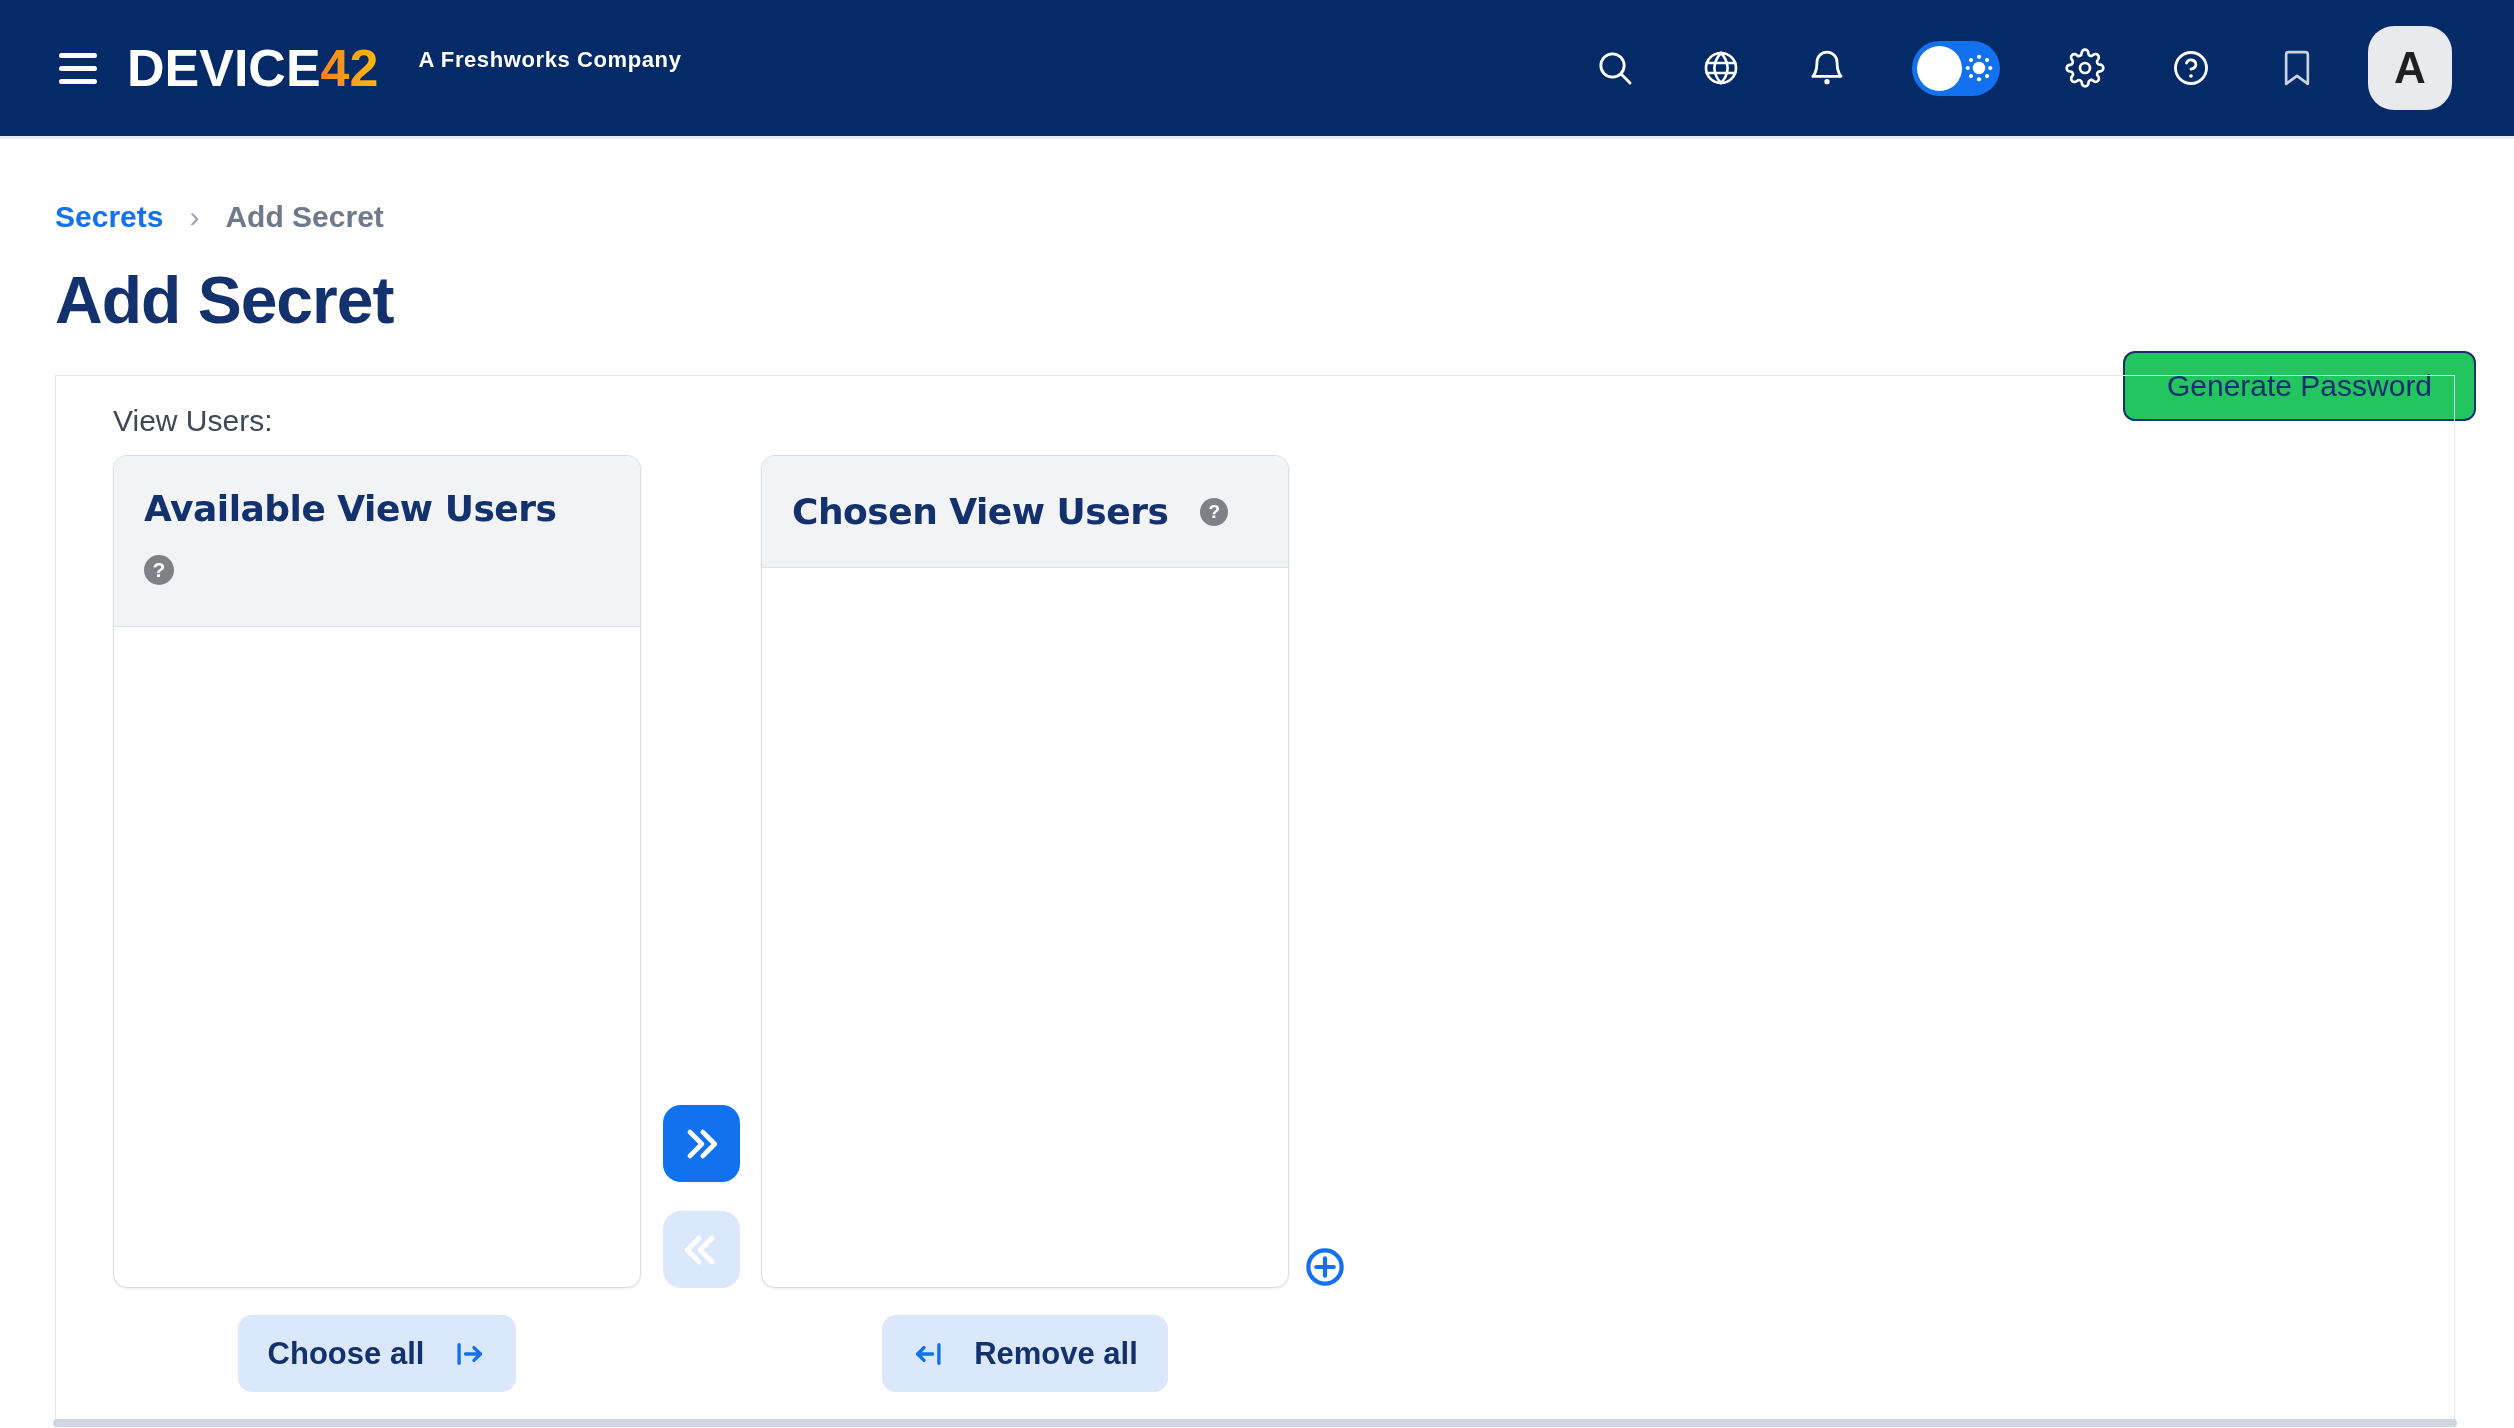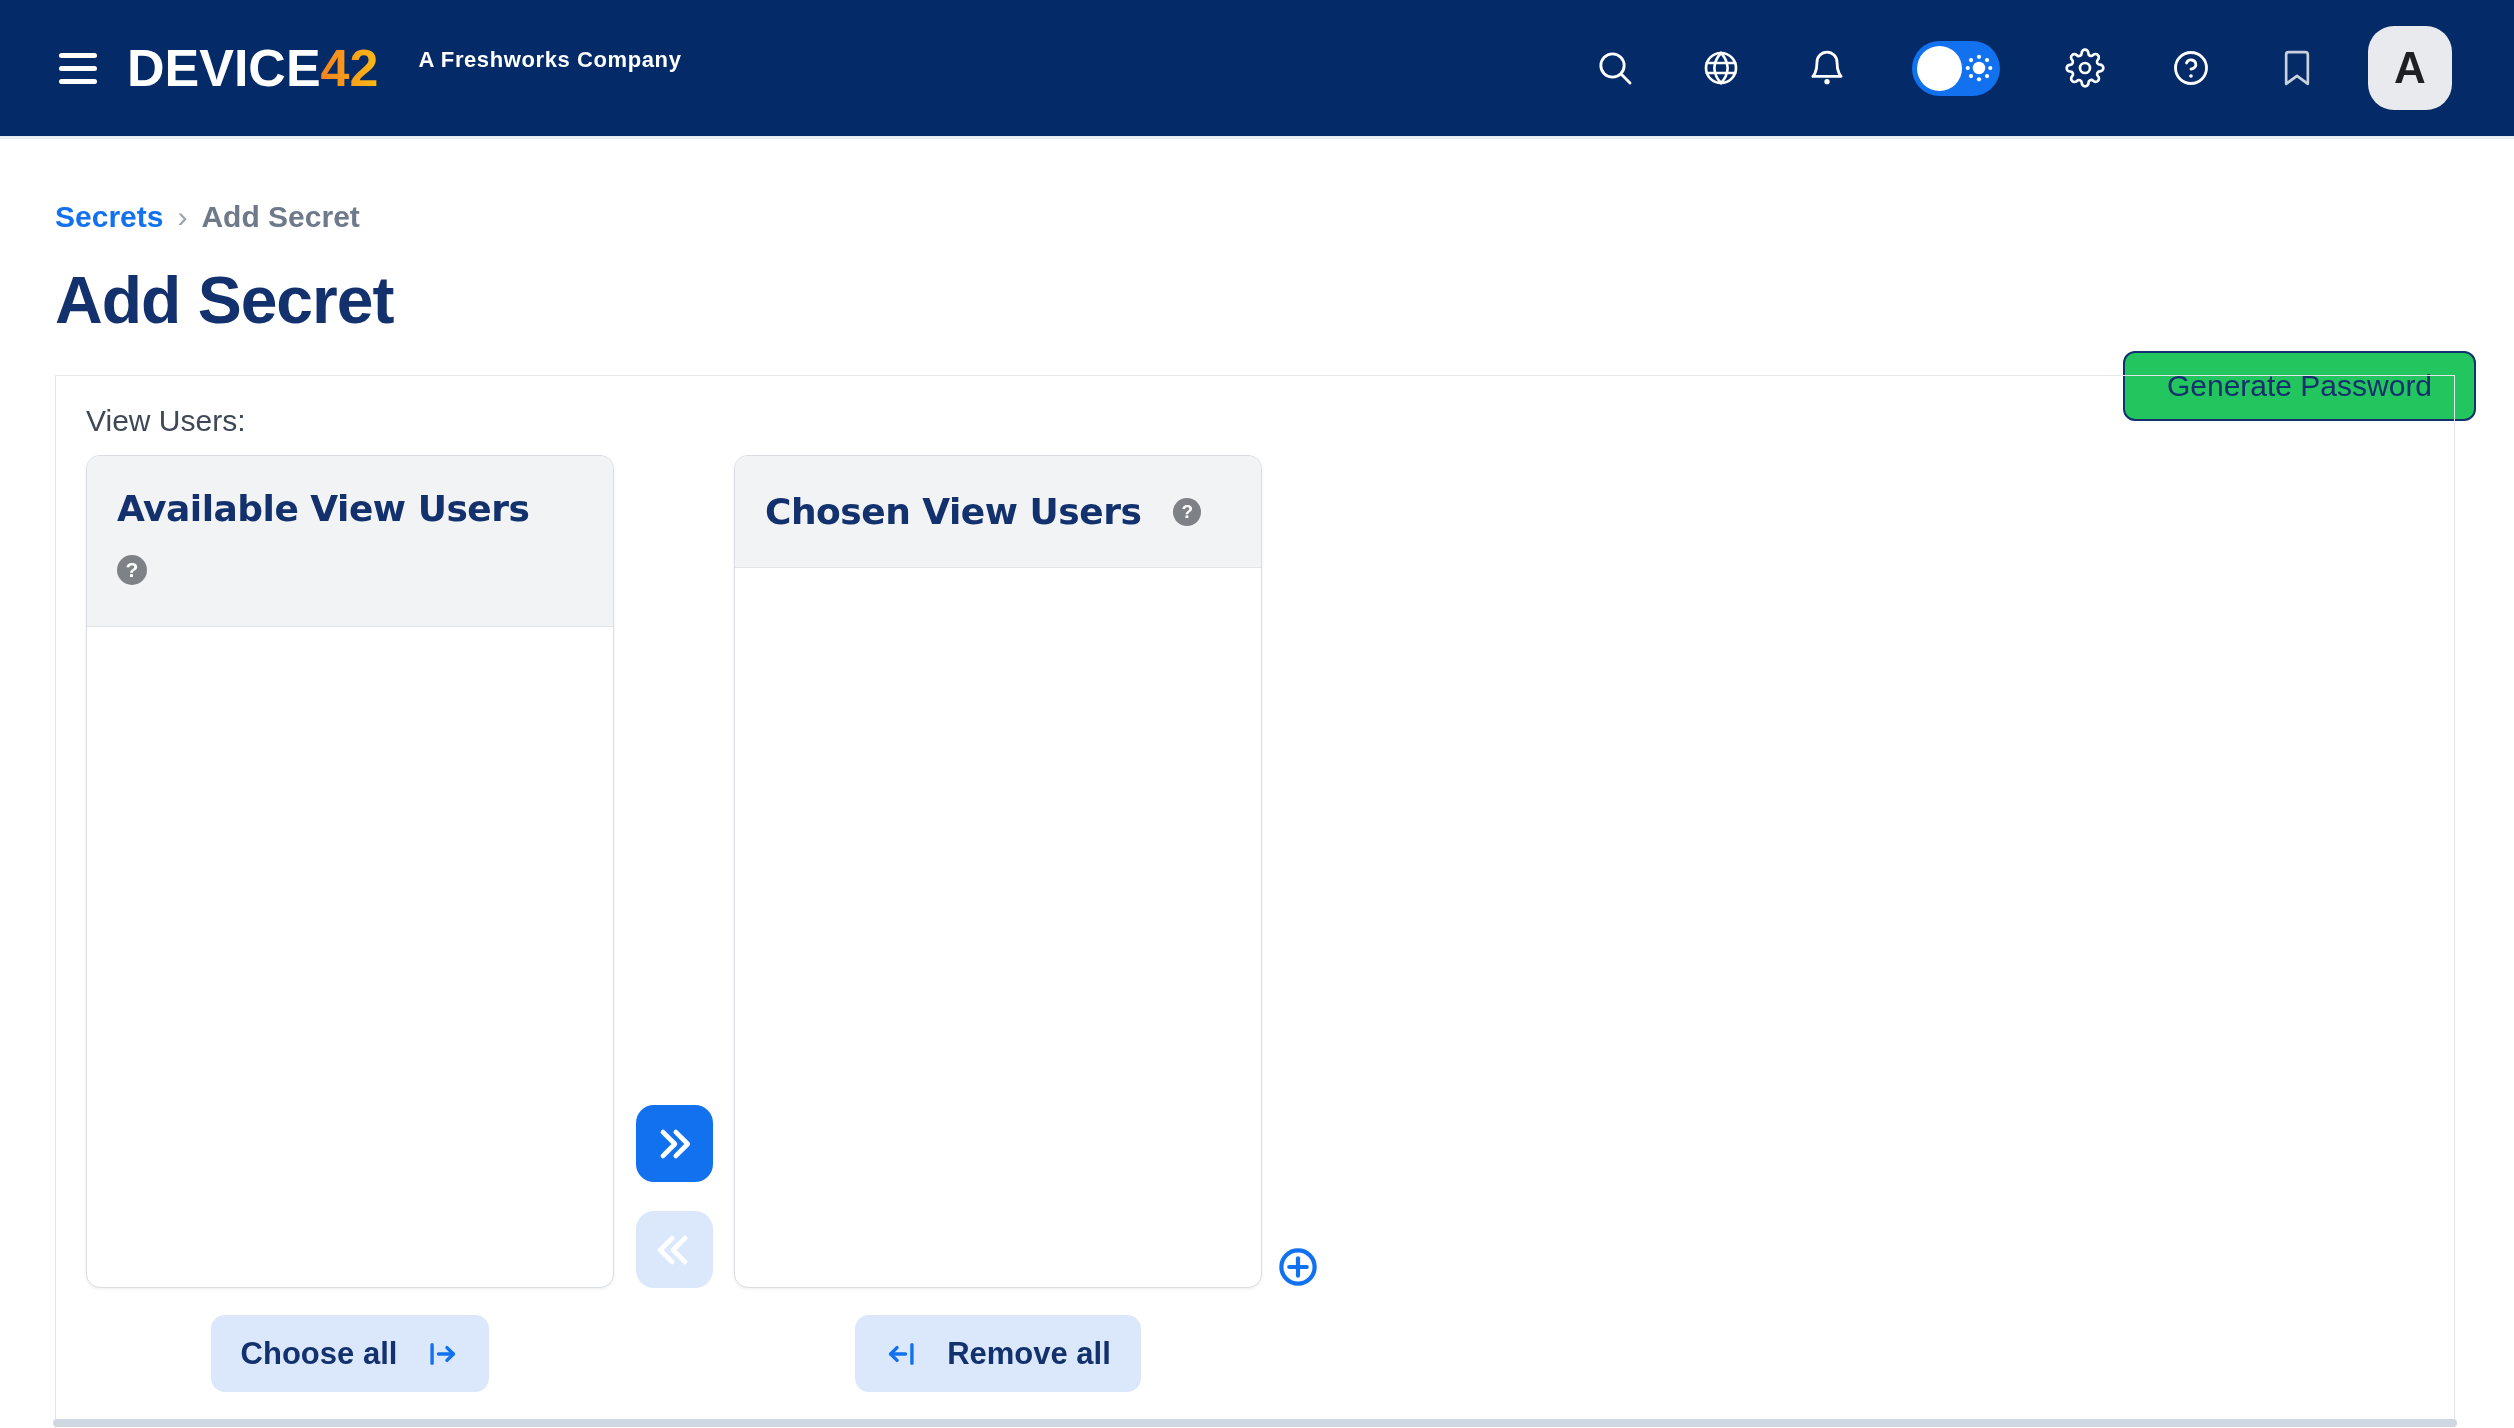--- a/index.html
+++ b/index.html
@@ -47,21 +47,21 @@
     background: #ffffff; border-radius: 50%;
   }
   .toggle .sun { position: absolute; right: 6px; top: 12px; width: 30px; height: 30px; }
   .avatar {
     width: 84px; height: 84px; border-radius: 26px; background: #E8EAED;
     display: flex; align-items: center; justify-content: center;
     font-size: 44px; font-weight: 700; color: #1F2023; cursor: pointer; margin-left: -14px;
   }
   
   .page-header { padding: 61px 38px 0 55px; position: relative; }
-  .breadcrumb { font-size: 30px; line-height: 34px; display: flex; gap: 14px; align-items: baseline; }
+  .breadcrumb { font-size: 30px; line-height: 34px; display: flex; gap: 26px; align-items: baseline; }
   .breadcrumb .bc-link { color: #1271EE; font-weight: 600; cursor: pointer; }
   .breadcrumb .bc-sep { color: #9AA3B0; font-weight: 400; }
   .breadcrumb .bc-current { color: #6E7989; font-weight: 600; }
   .page-title {
     margin-top: 28px; font-size: 66px; line-height: 77px; font-weight: 800;
     color: #13316D; letter-spacing: -1px;
   }
   .generate-btn {
     position: absolute; top: 212px; right: 38px;
     width: 353px; height: 70px; background: #22c55e;
@@ -70,21 +70,21 @@
     font-family: "Liberation Sans", sans-serif;
     display: flex; align-items: center; justify-content: center; cursor: pointer;
   }
   
   .content {
     margin: 36px 59px 0 55px;
     width: 2400px; height: 1053px;
     border-top: 1px solid #E3E6EA;
     border-left: 1px solid #E3E6EA;
     border-right: 1px solid #E3E6EA;
-    padding: 28px 0 0 30px;
+    padding: 28px 0 0 57px;
     position: relative;
   }
   .section-label { font-size: 30px; line-height: 34px; color: #3E4856; font-weight: 500; }
   .panels-row { display: flex; margin-top: 17px; align-items: flex-end; }
   .panel {
     width: 528px; height: 833px; background: #ffffff;
     border: 1px solid #D9DCE1; border-radius: 14px;
     box-shadow: 0 1px 3px rgba(20,40,80,0.08);
     overflow: hidden; display: flex; flex-direction: column;
   }

